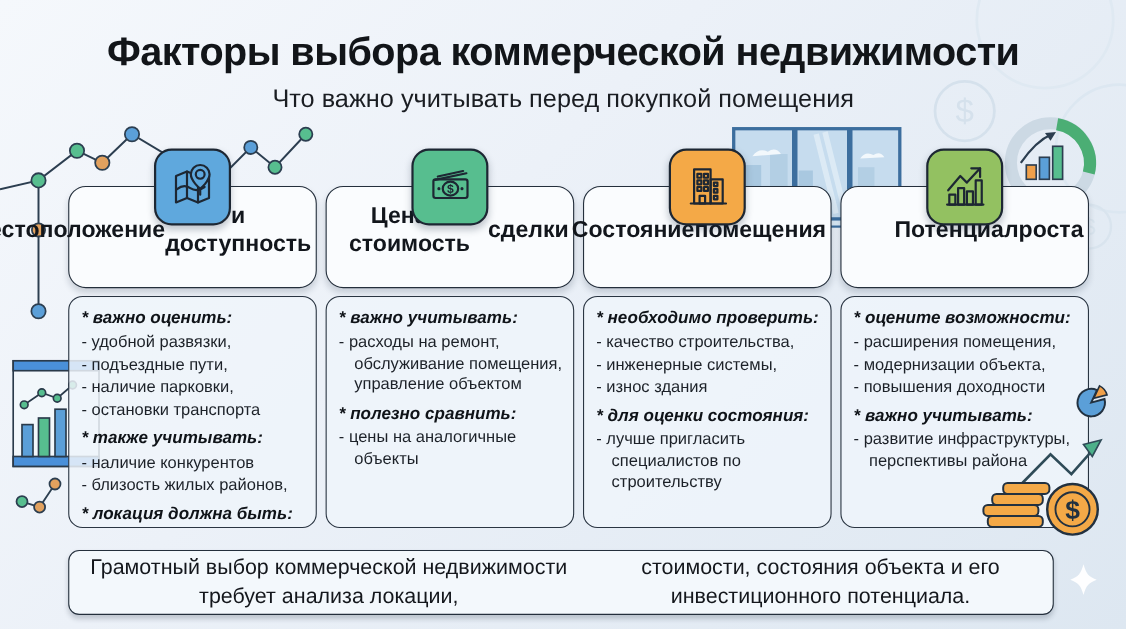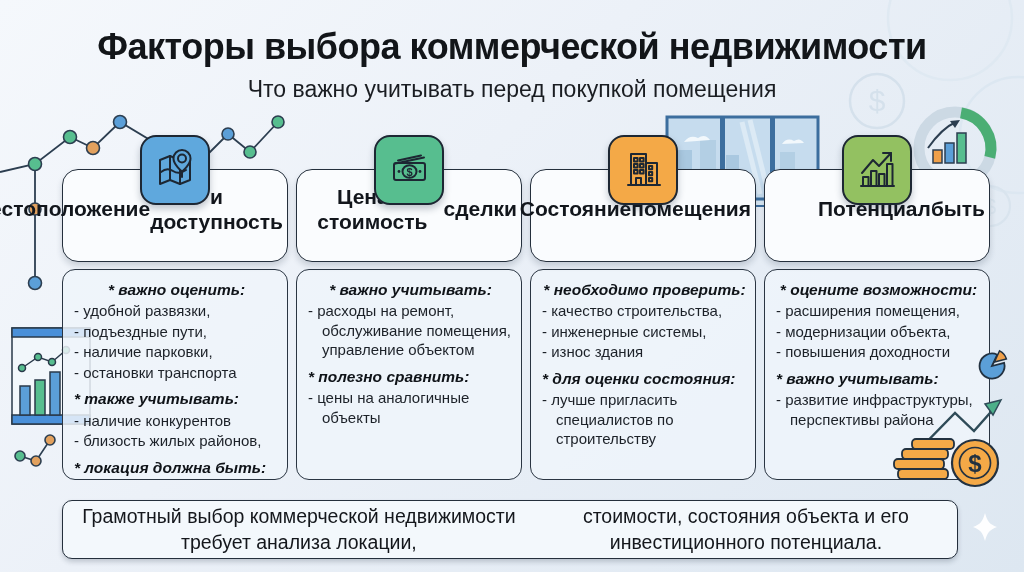--- a/index.html
+++ b/index.html
@@ -37,21 +37,21 @@
     padding:0 4px 12px 4px;
     box-shadow:0 4px 6px rgba(30,45,65,.18);
   }
   .title-line{font-size:21px;font-weight:bold;color:#12161c;line-height:1.18;text-align:center;}
   .card-body{
     margin-top:7px;flex:1;box-sizing:border-box;
     background:rgba(238,244,250,.85);border:1.5px solid #2a3542;border-radius:13px;
     padding:8px 8px 8px 11px;overflow:hidden;
   }
   .sec-heading{font-size:15.5px;font-weight:bold;font-style:italic;color:#0f1318;margin:7px 0 2px 0;line-height:1.25;}
-  .sec-heading:first-child{margin-top:2px;text-align:center;}
+  .sec-heading:first-child{margin-top:2px;}
   .sec-item{font-size:15px;color:#1c2128;line-height:1.3;padding-left:14px;text-indent:-14px;margin:1px 0;}
   .footer-banner{
     position:absolute;left:62px;top:500px;width:896px;height:59px;z-index:5;box-sizing:border-box;
     background:#f3f8fc;border:1.8px solid #242f3c;border-radius:10px;
     display:flex;flex-direction:row;justify-content:center;align-items:center;
     box-shadow:0 3px 5px rgba(35,50,70,.22);
   }
   .footer-line{font-size:19.5px;color:#14171c;line-height:1.32;text-align:center;}
 </style>
 </head>
@@ -233,21 +233,21 @@
     <rect x="18" y="25" width="5.5" height="15"></rect>
     <rect x="26" y="28" width="5.5" height="12"></rect>
     <rect x="34" y="18" width="5.5" height="22"></rect>
     <path d="M9 27 L20 14 L26 20 L38 7"></path>
     <path d="M30 7 L38 7 L38 15"></path>
   </g>
           </svg>
         </div>
         <div class="card-head">
           <div class="title-line">Потенциал</div>
-          <div class="title-line">быть</div>
+          <div class="title-line">роста</div>
         </div>
         <div class="card-body">
           <div class="sec-heading">* оцените возможности:</div>
           <div class="sec-item">- расширения помещения,</div>
           <div class="sec-item">- модернизации объекта,</div>
           <div class="sec-item">- повышения доходности</div>
           <div class="sec-heading">* важно учитывать:</div>
           <div class="sec-item">- развитие инфраструктуры, перспективы района</div>
         </div>
       </div>

